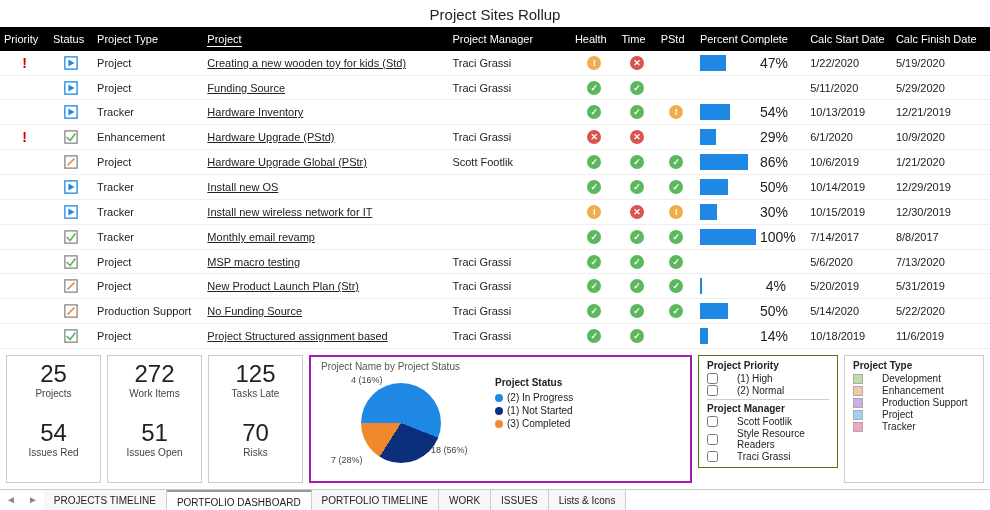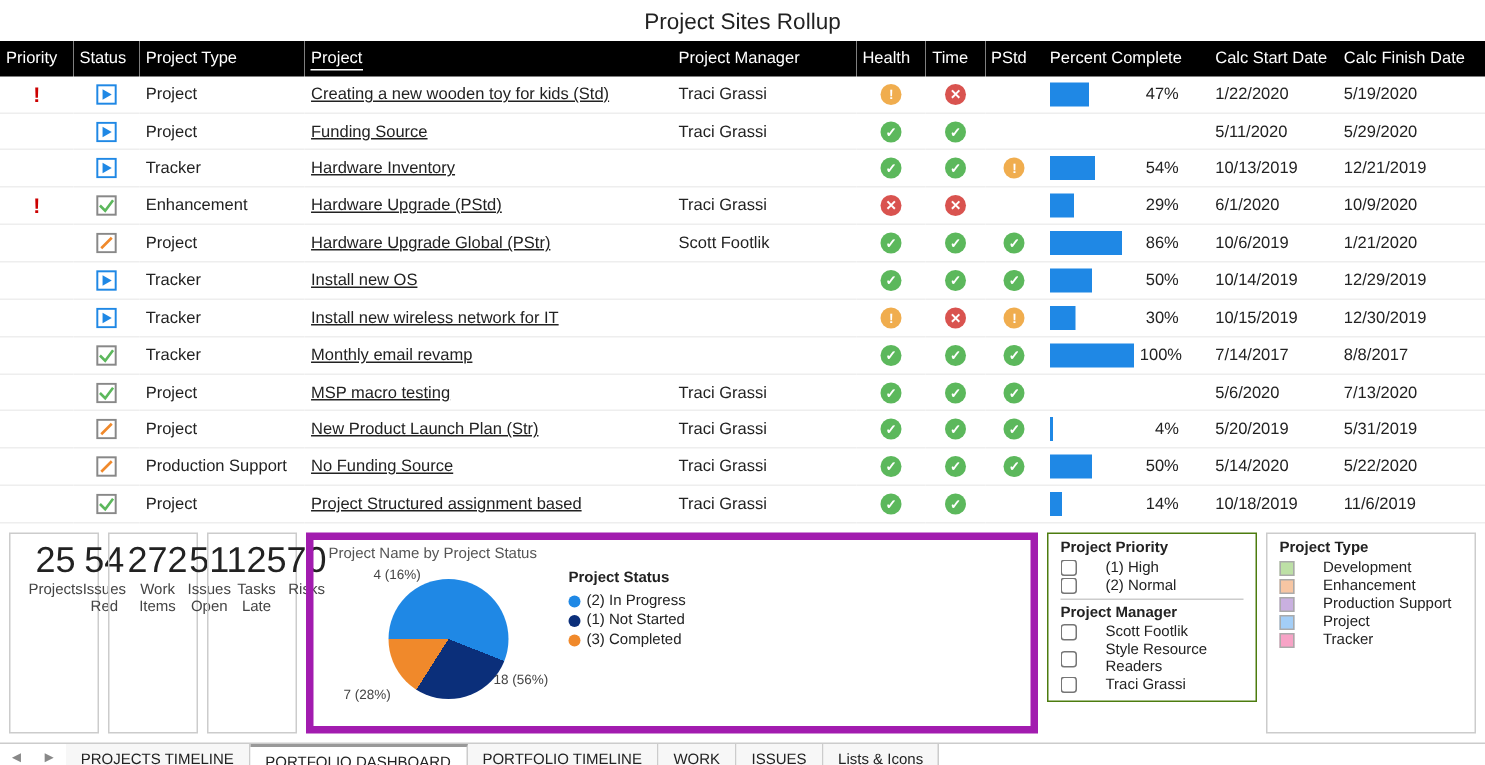--- a/index.html
+++ b/index.html
@@ -25,26 +25,26 @@
   .priority-mark { color: #c00; font-weight: bold; font-size: 14px; }
   .proj-link { color: #222; text-decoration: underline; cursor: pointer; }
   .status-icon { display: inline-block; width: 14px; height: 14px; vertical-align: middle; }
   .ind { display: inline-block; width: 14px; height: 14px; border-radius: 50%; color: #fff; text-align: center; line-height: 14px; font-size: 9px; font-weight: bold; vertical-align: middle; }
   .ind.green { background: #5cb85c; }
   .ind.yellow { background: #f0ad4e; }
   .ind.red { background: #d9534f; }
   .pc-wrap { display: flex; align-items: center; gap: 4px; }
   .pc-bar { position: relative; width: 56px; height: 16px; }
   .pc-fill { position: absolute; top: 0; left: 0; height: 100%; background: #1f88e5; }
-  .pc-label { font-size: 11px; text-align: right; min-width: 26px; }
+  .pc-label { font-size: 14px; text-align: right; min-width: 26px; }
   .lower { display: flex; gap: 6px; padding: 6px 6px 2px; align-items: stretch; }
-  .stat-card { border: 1px solid #ccc; padding: 4px 12px; width: 60px; display: flex; justify-content: space-between; }
+  .stat-card { border: 1px solid #ccc; padding: 4px 0; width: 95px; display: flex; flex-direction: column; justify-content: space-between; }
   .stat-num { font-size: 24px; font-weight: 300; text-align: center; }
   .stat-label { font-size: 10px; text-align: center; color: #444; margin-bottom: 6px; }
-  .chart-card { border: 5px solid #a21caf; padding: 6px 10px; flex: 1; display: flex; gap: 10px; position: relative; }
+  .chart-card { border: 2px solid #a21caf; padding: 6px 10px; flex: 1; display: flex; gap: 24px; position: relative; }
   .chart-title { font-size: 10px; color: #555; position: absolute; top: 4px; left: 10px; }
   .pie-area { position: relative; width: 150px; height: 100px; margin-top: 12px; }
   .pie { width: 80px; height: 80px; border-radius: 50%; position: absolute; left: 40px; top: 8px; }
   .pie-label { position: absolute; font-size: 9px; color: #444; }
   .legend { margin-top: 14px; }
   .legend-title { font-size: 10px; font-weight: 600; margin-bottom: 4px; }
   .legend-item { display: flex; align-items: center; gap: 4px; font-size: 10px; margin-bottom: 2px; }
   .legend-sw { width: 8px; height: 8px; border-radius: 50%; display: inline-block; }
   .filter-card { border: 1px solid #4d7c0f; padding: 4px 8px; font-size: 10px; width: 140px; }
   .filter-card2 { border: 1px solid #ccc; padding: 4px 8px; font-size: 10px; width: 140px; }

